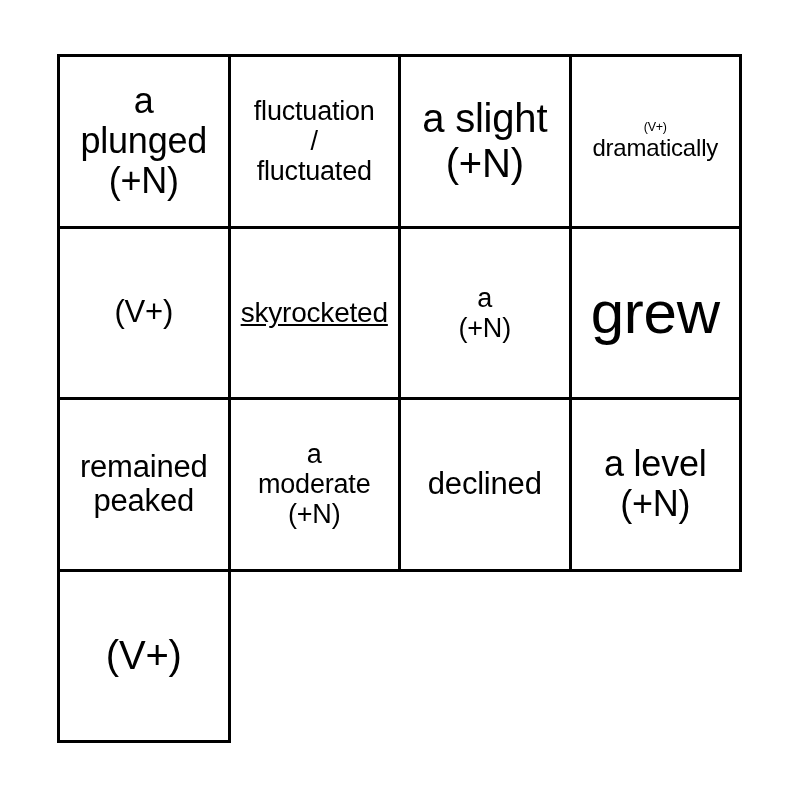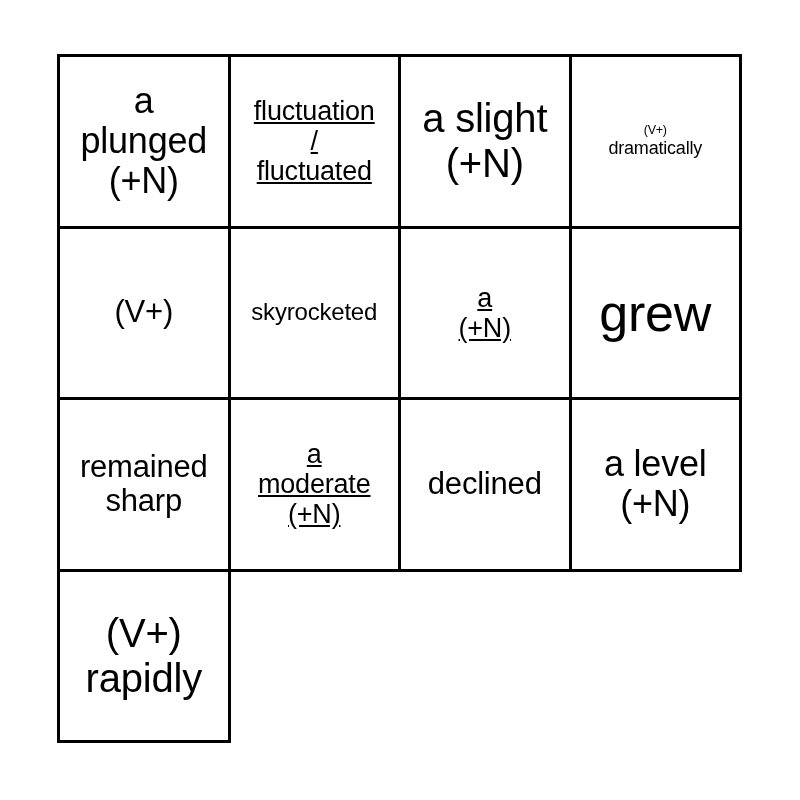--- a/index.html
+++ b/index.html
@@ -45,27 +45,27 @@
   }
 
   .cell-line {
     display: block;
     line-height: 1.12;
     white-space: nowrap;
     letter-spacing: -0.2px;
   }
 
   
-  .fs-xxl .cell-line { font-size: 52px; }
+  .fs-xxl .cell-line { font-size: 60px; }
   .fs-xl  .cell-line { font-size: 40px; }
   .fs-lg  .cell-line { font-size: 36px; }
   .fs-md  .cell-line { font-size: 31px; }
-  .fs-sm  .cell-line { font-size: 27px; text-decoration: underline; }
-  .fs-xs  .cell-line { font-size: 24px; }
-  .fs-xxs .cell-line { font-size: 18px; }
+  .fs-sm  .cell-line { font-size: 27px; }
+  .fs-xs  .cell-line { font-size: 28px; text-decoration: underline; }
+  .fs-xxs .cell-line { font-size: 24px; }
 
   
   .cell-line.line-small { font-size: 0.78em; }
 </style>
 </head>
 <body>
 
 <div id="bingo-card">
     <div class="bingo-cell fs-lg">
       <span class="cell-line">a</span>
@@ -93,31 +93,30 @@
     </div>
     <div class="bingo-cell fs-sm">
       <span class="cell-line">a</span>
       <span class="cell-line">(+N)</span>
     </div>
     <div class="bingo-cell fs-xxl">
       <span class="cell-line">grew</span>
     </div>
     <div class="bingo-cell fs-md">
       <span class="cell-line">remained</span>
-      <span class="cell-line">sharp</span>
+      <span class="cell-line">peaked</span>
     </div>
     <div class="bingo-cell fs-sm">
       <span class="cell-line">a</span>
       <span class="cell-line">moderate</span>
       <span class="cell-line">(+N)</span>
     </div>
     <div class="bingo-cell fs-md">
       <span class="cell-line">declined</span>
     </div>
     <div class="bingo-cell fs-lg">
       <span class="cell-line">a level</span>
       <span class="cell-line">(+N)</span>
     </div>
     <div class="bingo-cell fs-xl">
       <span class="cell-line">(V+)</span>
-      <span class="cell-line">rapidly</span>
     </div>
   </div>
 
 </body></html>

